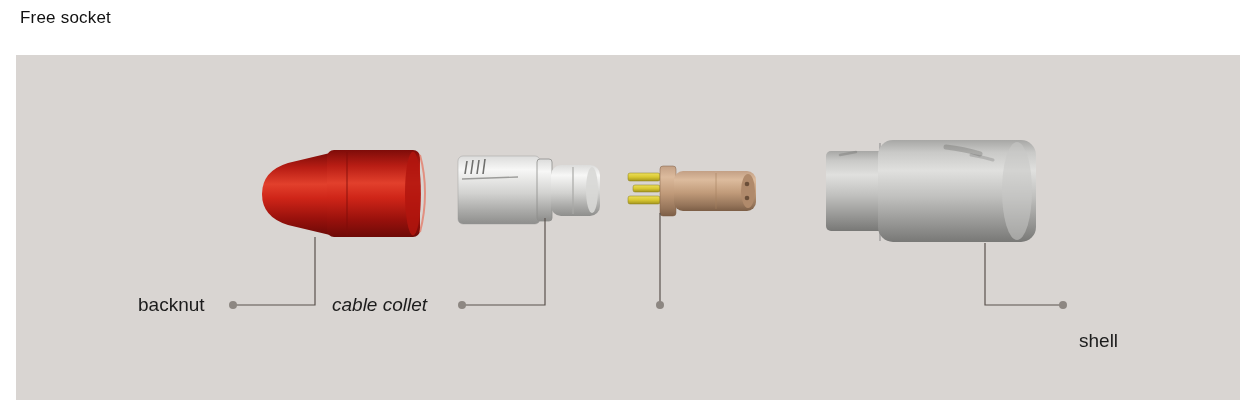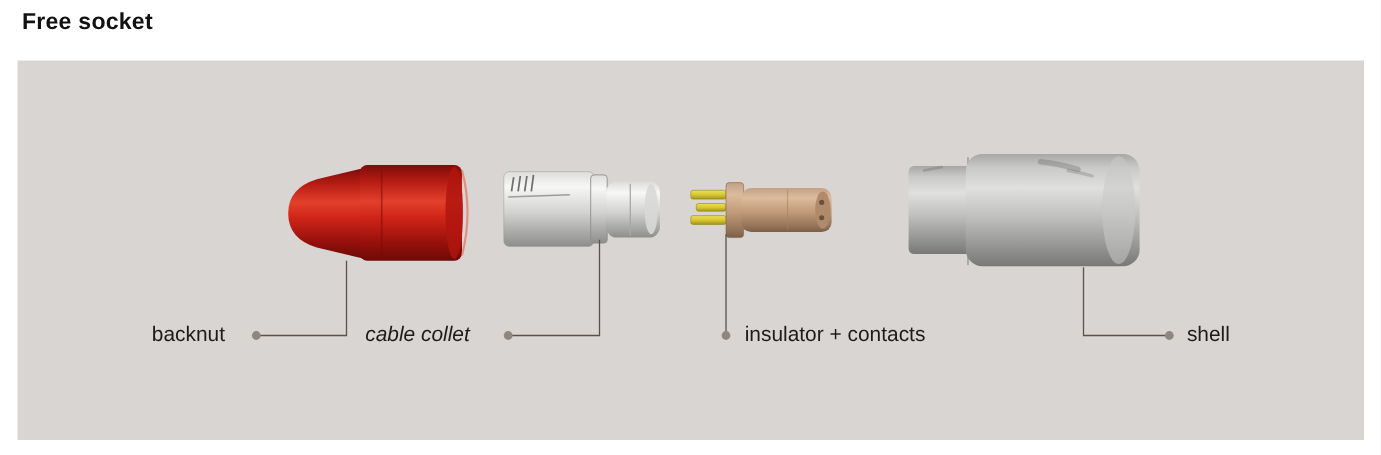--- a/index.html
+++ b/index.html
@@ -7,22 +7,22 @@
     position:relative;
     width:1255px;height:414px;
     font-family:"Liberation Sans", sans-serif;
     background:#ffffff;
     overflow:hidden;
   }
   .title{
     position:absolute;
     left:20px;top:8px;
     margin:0;
-    font-size:21px;
-    font-weight:700;
+    font-size:17px;
+    font-weight:400;
     color:#111111;
     letter-spacing:.2px;
   }
   .panel{
     position:absolute;
     left:16px;top:55px;
     width:1224px;height:345px;
     background:#d9d5d2;
   }
   .panel svg{position:absolute;left:0;top:0;}
@@ -30,21 +30,21 @@
     position:absolute;
     top:239px;
     font-size:19px;
     color:#1c1c1c;
     white-space:nowrap;
     line-height:22px;
   }
   .lbl-backnut{left:122px;}
   .lbl-collet{left:316px;font-style:italic;}
   .lbl-insulator{left:661px;}
-  .lbl-shell{left:1063px;}
+  .lbl-shell{left:1063px;margin-top:36px;}
 </style>
 </head>
 <body>
 
 <div class="page">
   <h1 class="title">Free socket</h1>
 
   <div class="panel">
     <svg width="1224" height="345" viewBox="0 0 1224 345">
       <defs>
@@ -137,16 +137,15 @@
       <g fill="#8d8782">
         <circle cx="217" cy="250" r="4"></circle>
         <circle cx="446" cy="250" r="4"></circle>
         <circle cx="644" cy="250" r="4"></circle>
         <circle cx="1047" cy="250" r="4"></circle>
       </g>
     </svg>
 
     <span class="part-label lbl-backnut">backnut</span>
     <span class="part-label lbl-collet">cable collet</span>
-    <span class="part-label lbl-insulator">insulator + contacts</span>
     <span class="part-label lbl-shell">shell</span>
   </div>
 </div>
 
 </body></html>

